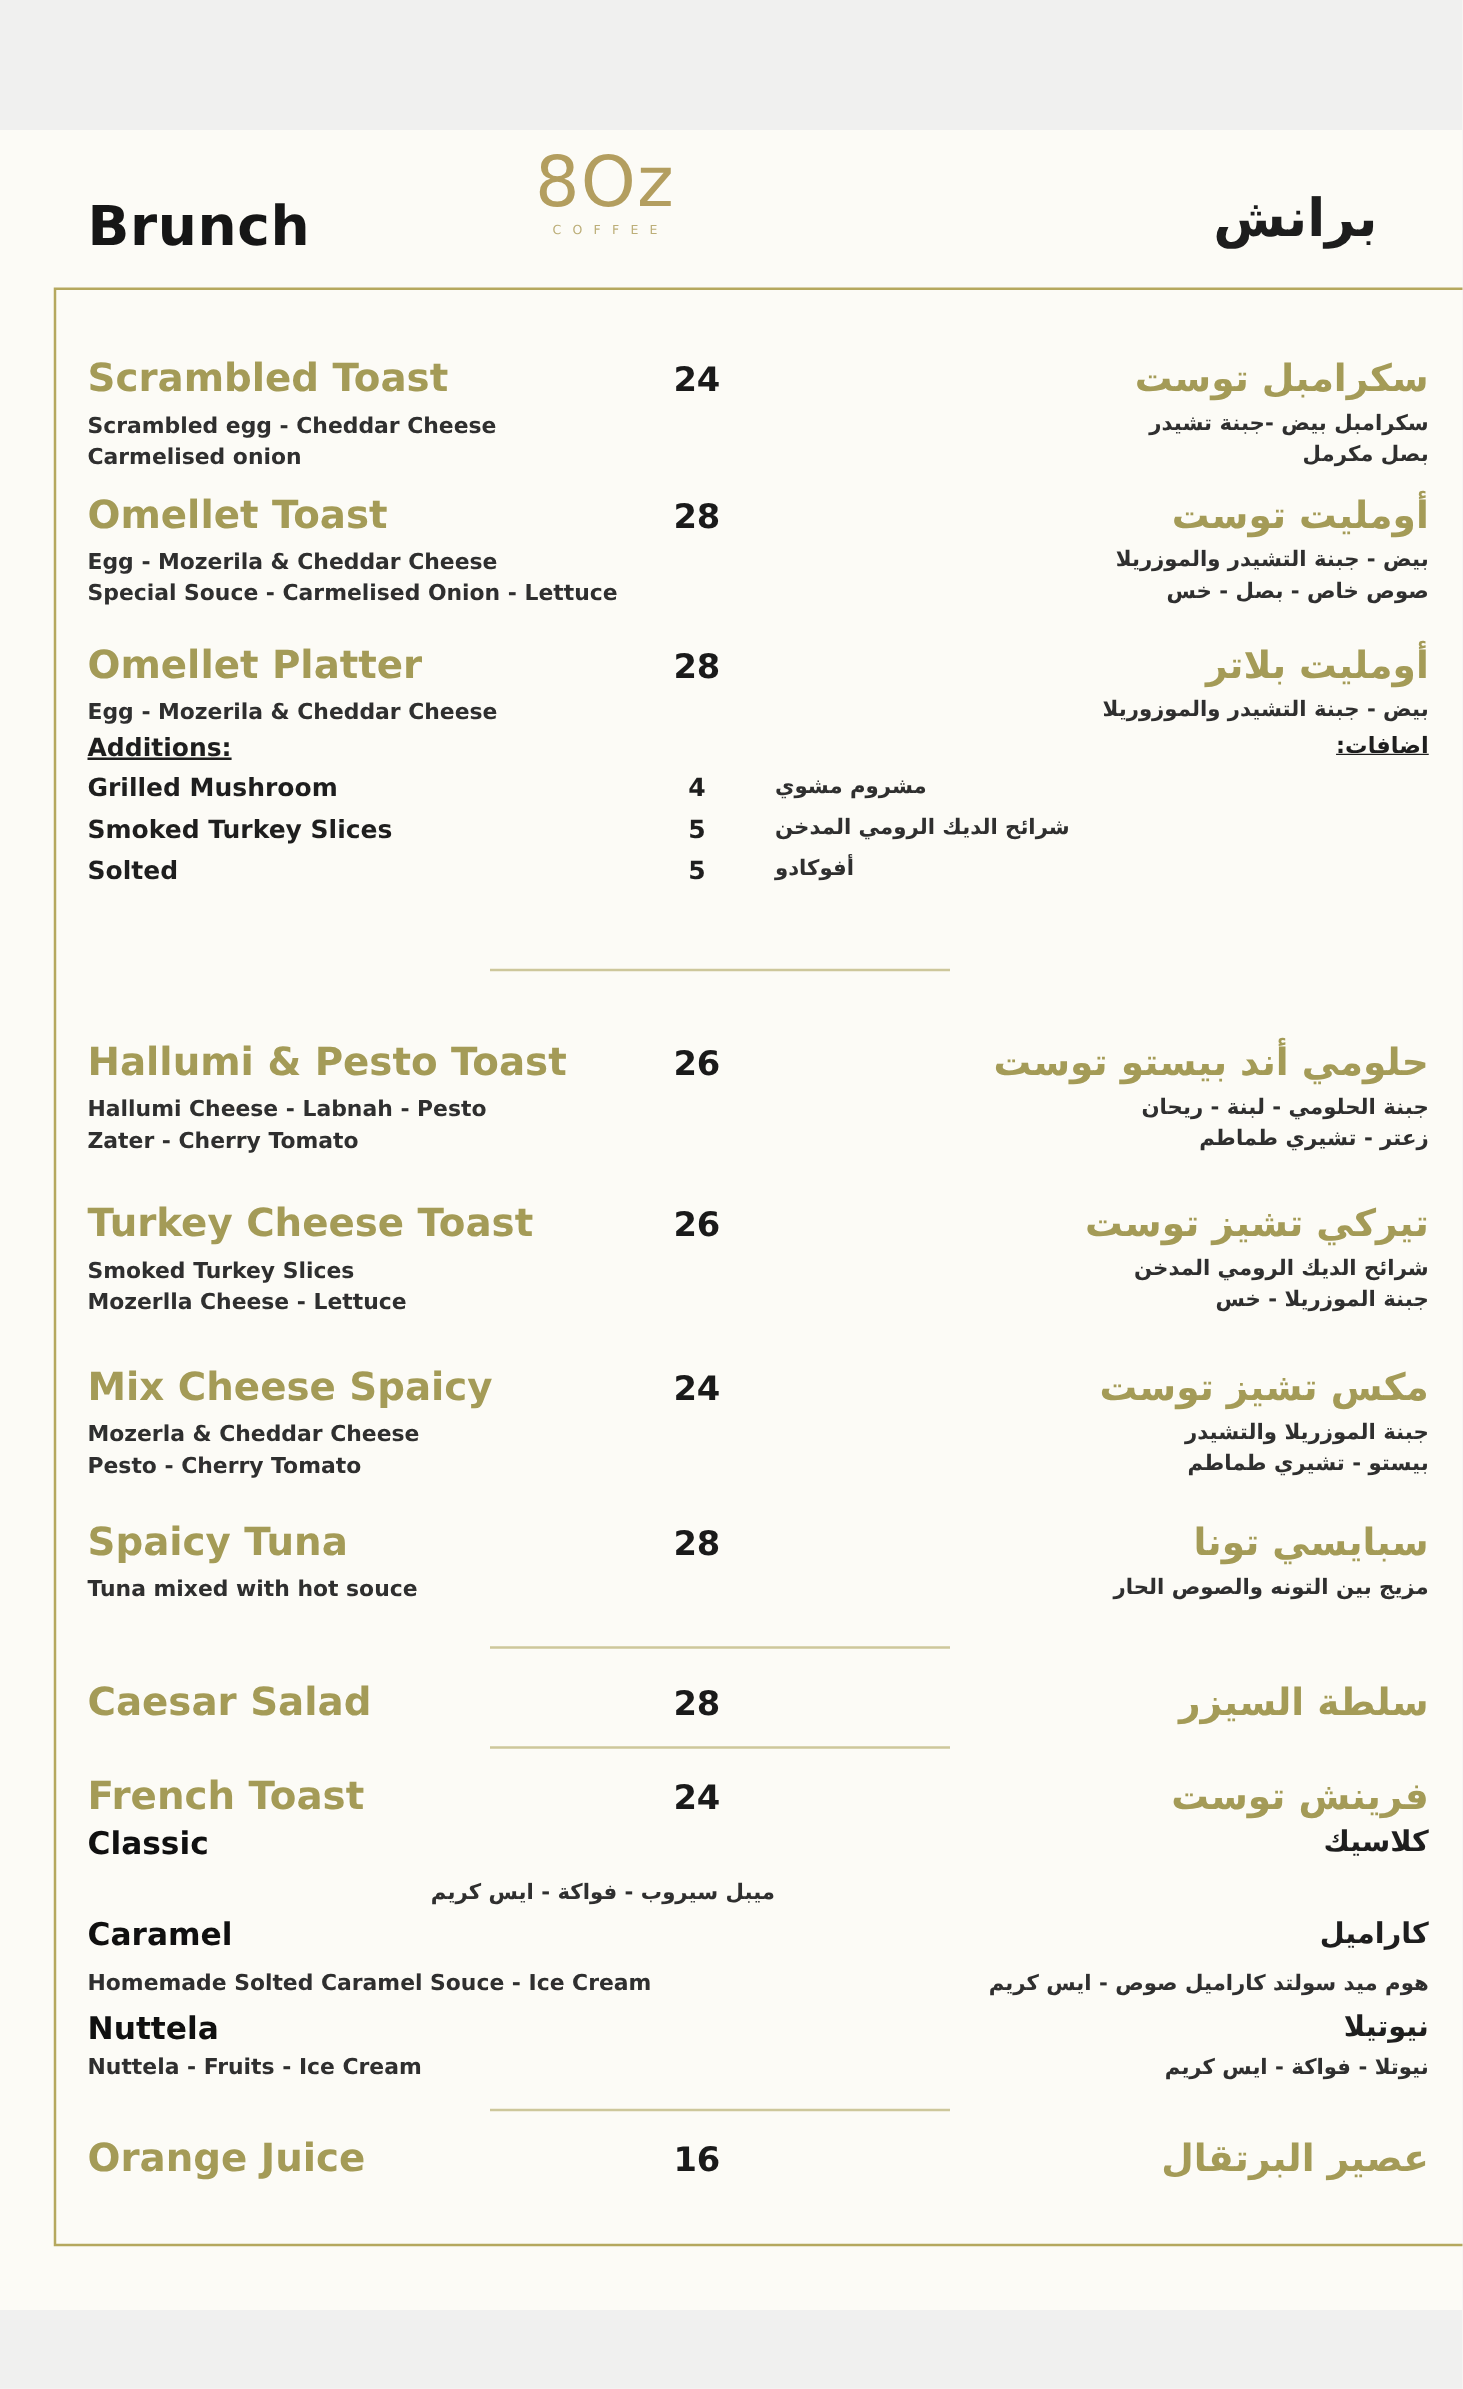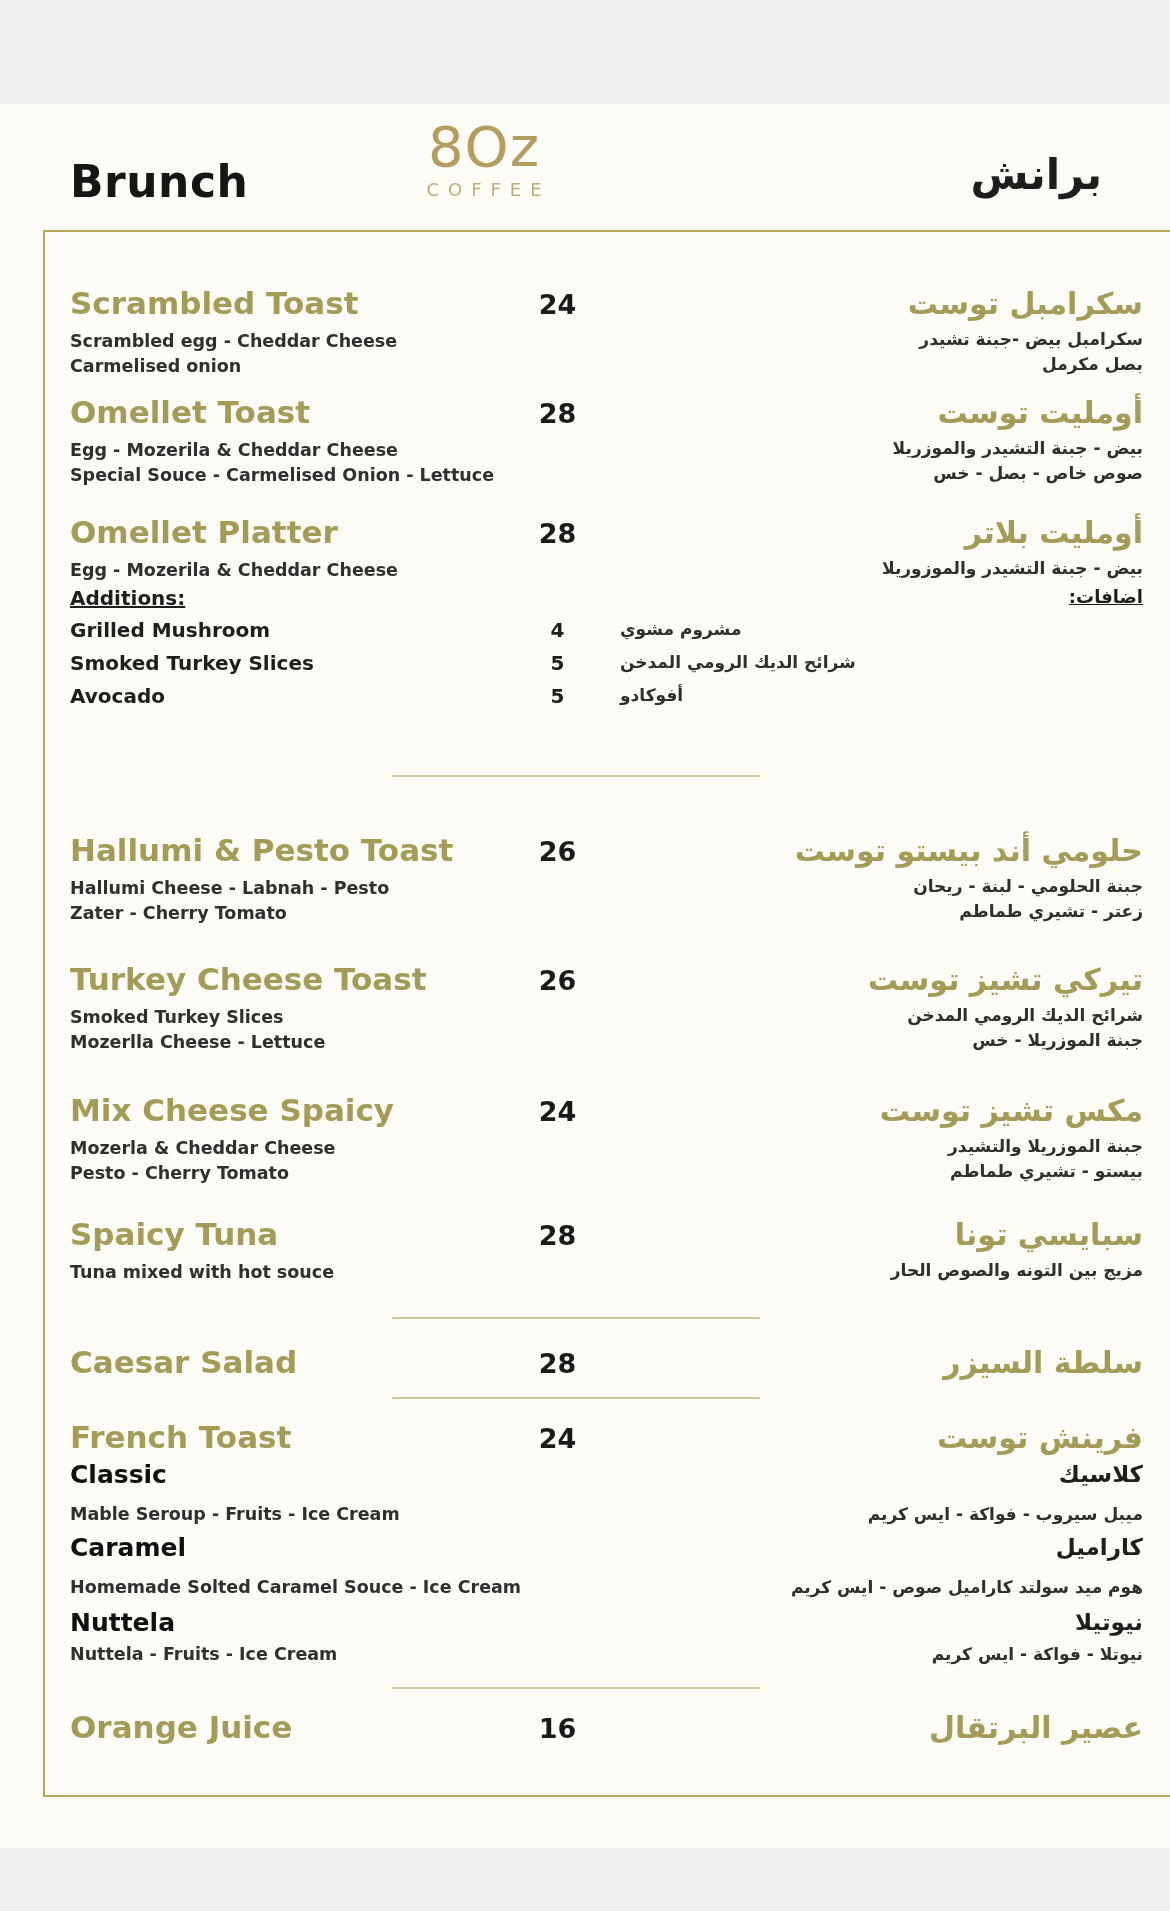--- a/index.html
+++ b/index.html
@@ -18,21 +18,21 @@
   .brunch{
     position:absolute;left:70px;top:56px;
     font-size:44px;font-weight:600;color:#161616;line-height:1;
     letter-spacing:0.5px;
   }
   .logo{
     position:absolute;left:408px;top:14px;width:152px;text-align:center;
     color:#b39e5f;
   }
   .logo-main{font-size:56px;line-height:1.05;font-weight:400;letter-spacing:1px;}
-  .logo-sub{font-size:18px;letter-spacing:9px;margin-top:2px;text-indent:9px;color:#bcae78;}
+  .logo-sub{font-size:10px;letter-spacing:9px;margin-top:2px;text-indent:9px;color:#bcae78;}
   .brunch-ar{
     position:absolute;right:68px;top:48px;
     font-size:42px;font-weight:700;color:#1d1d1d;line-height:1.1;
   }
   
   .frame{
     position:absolute;left:43px;top:126px;width:1140px;height:1567px;
     border:2px solid #b5a85e;box-sizing:border-box;
     padding:54px 38px 0 25px;
   }
@@ -115,21 +115,21 @@
         <div class="add-name">Grilled Mushroom</div>
         <div class="add-price">4</div>
         <div class="add-ar" dir="rtl">مشروم مشوي</div>
       </div>
       <div class="row add-row">
         <div class="add-name">Smoked Turkey Slices</div>
         <div class="add-price">5</div>
         <div class="add-ar" dir="rtl">شرائح الديك الرومي المدخن</div>
       </div>
       <div class="row add-row">
-        <div class="add-name">Avocado</div>
+        <div class="add-name">Solted</div>
         <div class="add-price">5</div>
         <div class="add-ar" dir="rtl">أفوكادو</div>
       </div>
     </div>
 
     <div class="divider" style="margin-top:65px;"></div>
 
     <div style="margin-top:56px;">
       <div class="row">
         <div class="t-en">Hallumi &amp; Pesto Toast</div>
@@ -200,21 +200,20 @@
         <div class="price">24</div>
         <div class="t-ar" dir="rtl">فرينش توست</div>
       </div>
 
       <div class="row" style="margin-top:4px;">
         <div class="vname">Classic</div>
         <div></div>
         <div class="vname-ar" dir="rtl">كلاسيك</div>
       </div>
       <div class="row" style="margin-top:12px;">
-        <div class="d-en" style="margin-top:0;">Mable Seroup - Fruits - Ice Cream</div>
         <div></div>
         <div class="d-ar" style="margin-top:0;" dir="rtl">ميبل سيروب - فواكة - ايس كريم</div>
       </div>
 
       <div class="row" style="margin-top:6px;">
         <div class="vname">Caramel</div>
         <div></div>
         <div class="vname-ar" dir="rtl">كاراميل</div>
       </div>
       <div class="row" style="margin-top:12px;">

